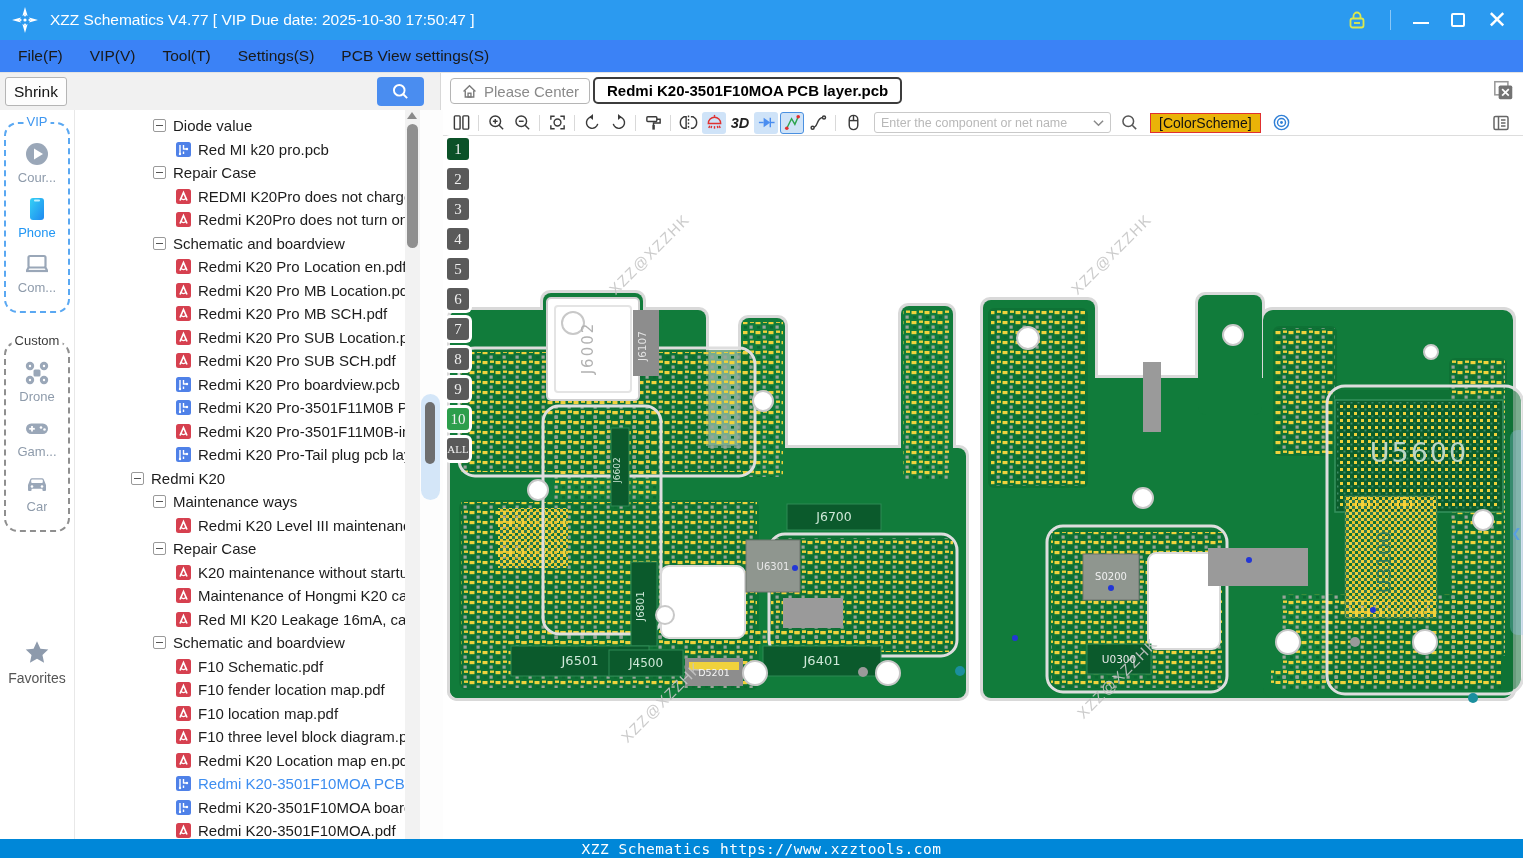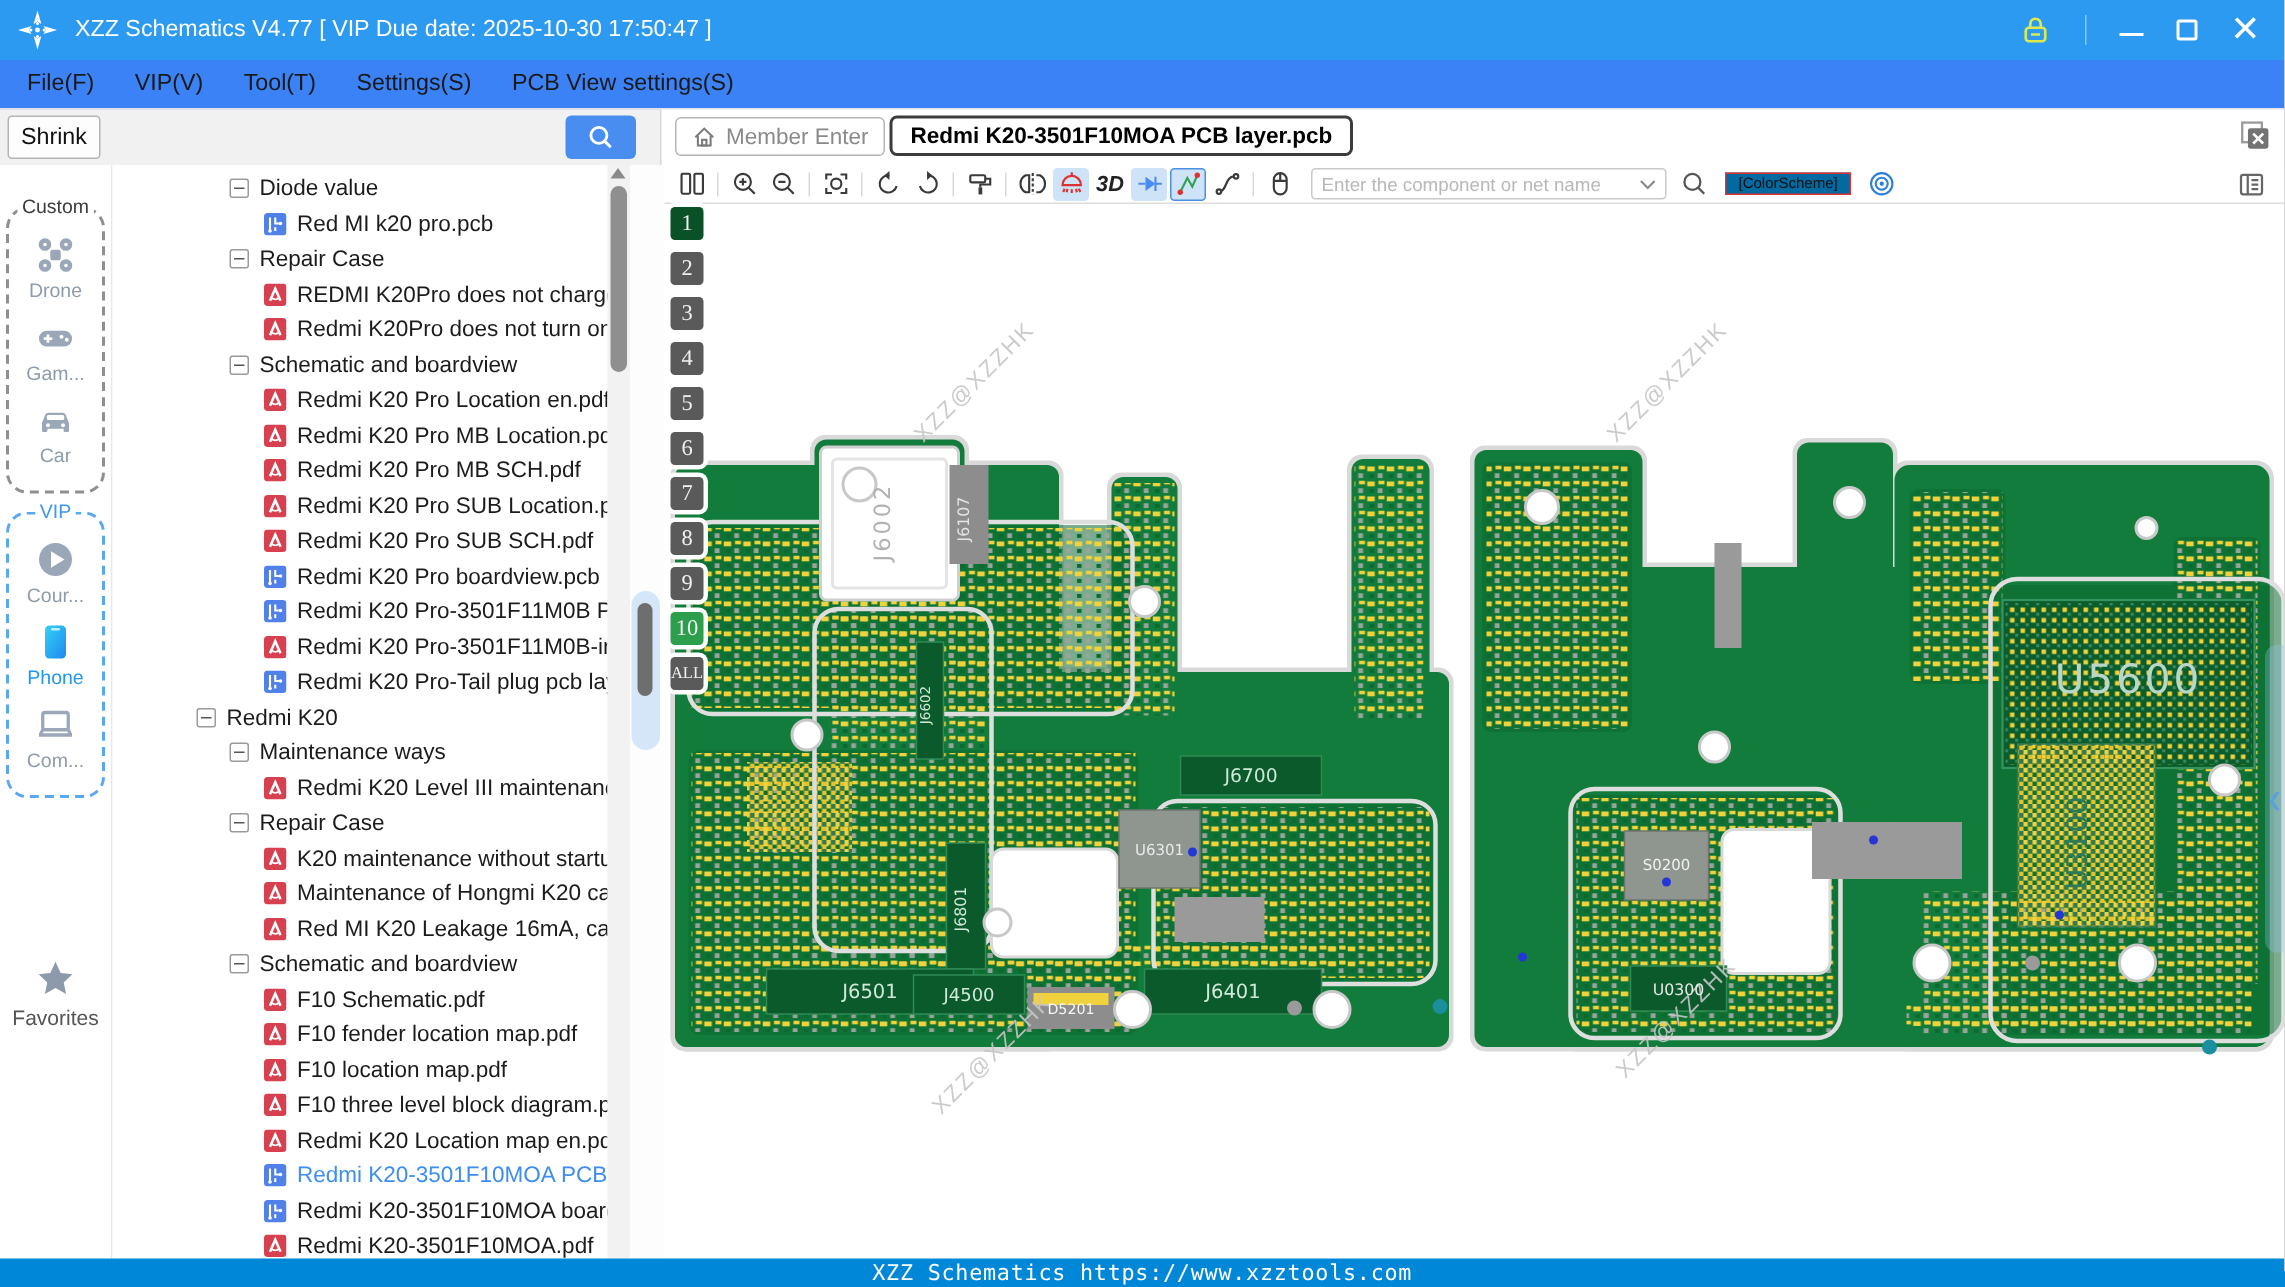--- a/index.html
+++ b/index.html
@@ -71,21 +71,21 @@
   .tbtn svg { width:19px; height:19px; }
   .tbtn svg * { stroke-width:1.5; }
   .tbtn.active { background:#cfe3f8; }
   .tbtn.boxed { border:1px solid #4a90e0; }
   .tb3d { font-size:14.5px; color:#222; font-weight:bold; padding:0 2px;font-style:italic; }
   .tsep { width:1px; height:16px; background:#d9d9d9; margin:0 4px; }
   #comp-combo { margin-left:8px; width:237px; height:21px; border:1px solid #c9c9c9; border-radius:3px; display:flex; align-items:center; padding:0 6px; background:#fff; }
   #comp-combo input { border:none; outline:none; flex:1; font-size:12.5px; color:#3b82f6; background:transparent; font-family:"Liberation Sans",sans-serif; }
   #comp-combo input::placeholder { color:#b8b8b8; }
   #comp-search-icon { margin-left:9px; width:19px; height:19px; cursor:pointer; }
-  #colorscheme-btn { margin-left:11px; border:1.5px solid #e03030; background:#0369a1; padding:1px 8px; font-size:10px; color:#111; cursor:pointer; font-family:"Liberation Sans",sans-serif; }
+  #colorscheme-btn { margin-left:11px; border:1.5px solid #e03030; background:#eab308; padding:1px 8px; font-size:14px; color:#111; cursor:pointer; font-family:"Liberation Sans",sans-serif; }
   #eye-icon { margin-left:11px; width:19px; height:19px; cursor:pointer; }
   #panel-toggle { position:absolute; right:12px; top:3px; width:20px; height:20px; cursor:pointer; }
 
   #layers { position:absolute; left:4px; top:28px; z-index:6; }
   .layer { width:22px; height:22px; margin-bottom:8px; border-radius:3px; background:#5a5a5a; color:#f0f0f0; font-family:"Liberation Serif",serif; font-size:15px; display:flex; align-items:center; justify-content:center; box-shadow:0 0 0 3px #fff; cursor:pointer; }
   .layer.dark { background:#0b5128; }
   .layer.green { background:#2d9e4c; }
   .layer.all { font-size:11px; letter-spacing:0; }
 
   #pcb-svg { position:absolute; left:0; top:0; z-index:1; }
@@ -152,36 +152,67 @@
           <line x1="12.9" y1="12.9" x2="17" y2="17" stroke="#fff" stroke-width="2"></line>
         </svg>
     </div>
     <div id="row2-right">
       <div id="member-center">
         <svg width="17" height="17" viewBox="0 0 20 20" fill="none" stroke="#7a7a7a" stroke-width="1.6">
             <path d="M3,10 L10,3.2 L17,10"></path>
             <path d="M5,8.8 V16.5 H15 V8.8"></path>
             <rect x="8.3" y="12" width="3.4" height="4.5"></rect>
           </svg>
-        <span>Member Enter</span>
+        <span>Please Center</span>
       </div>
       <div id="doc-tab">Redmi K20-3501F10MOA PCB layer.pcb</div>
       <div id="close-tabs">
         <svg viewBox="0 0 22 22" width="24" height="24">
             <rect x="3.5" y="2.5" width="12" height="12" fill="none" stroke="#999" stroke-width="1.4"></rect>
             <rect x="7" y="6" width="12.5" height="12.5" rx="1.5" fill="#737373"></rect>
             <line x1="10.2" y1="9.2" x2="16.3" y2="15.3" stroke="#fff" stroke-width="1.6"></line>
             <line x1="16.3" y1="9.2" x2="10.2" y2="15.3" stroke="#fff" stroke-width="1.6"></line>
           </svg>
       </div>
     </div>
   </div>
 
   <div id="sidebar">
     <div id="side-groups">
+        <div class="side-group vip">
+          <span class="sg-label">VIP</span>
+          <div class="sitem">
+            <span class="sico"><svg viewBox="0 0 28 28" width="28" height="28">
+                <circle cx="14" cy="14" r="11" fill="#9aa7b8"></circle>
+                <polygon points="11,8.5 20,14 11,19.5" fill="#fff"></polygon>
+              </svg></span>
+            <span class="slabel">Cour...</span>
+          </div>
+          <div class="sitem active">
+            <span class="sico"><svg viewBox="0 0 28 28" width="28" height="28">
+                <defs>
+                  <linearGradient id="pg" x1="0" y1="0" x2="1" y2="1">
+                    <stop offset="0" stop-color="#35d2f5"></stop>
+                    <stop offset="1" stop-color="#1e88f0"></stop>
+                  </linearGradient>
+                </defs>
+                <rect x="7" y="3" width="14" height="22" rx="3" fill="url(#pg)"></rect>
+                <rect x="11" y="4.6" width="6" height="1.8" rx="0.9" fill="#bdf0ff"></rect>
+              </svg></span>
+            <span class="slabel">Phone</span>
+          </div>
+          <div class="sitem">
+            <span class="sico"><svg viewBox="0 0 28 28" width="28" height="28" fill="none" stroke="#9aa7b8" stroke-width="2.2">
+                <rect x="5.5" y="6" width="17" height="11.5" rx="1.5"></rect>
+                <path d="M3,21 h22"></path>
+                <path d="M5.5,17.5 L4,20.5 M22.5,17.5 L24,20.5"></path>
+              </svg></span>
+            <span class="slabel">Com...</span>
+          </div>
+        </div>
         <div class="side-group custom">
           <span class="sg-label">Custom</span>
           <div class="sitem">
             <span class="sico"><svg viewBox="0 0 28 28" width="28" height="28" fill="#9aa7b8">
                 <circle cx="7" cy="7" r="4.2"></circle>
                 <circle cx="21" cy="7" r="4.2"></circle>
                 <circle cx="7" cy="21" r="4.2"></circle>
                 <circle cx="21" cy="21" r="4.2"></circle>
                 <rect x="10.5" y="10.5" width="7" height="7" rx="1.5"></rect>
                 <circle cx="7" cy="7" r="1.2" fill="#fff"></circle>
@@ -204,51 +235,20 @@
           <div class="sitem">
             <span class="sico"><svg viewBox="0 0 28 28" width="28" height="28">
                 <path d="M5,16 l2.2,-5.5 a2,2 0 0 1 1.9,-1.3 h9.8 a2,2 0 0 1 1.9,1.3 L23,16 v5 a1,1 0 0 1 -1,1 h-1.6 a1,1 0 0 1 -1,-1 v-1.2 H8.6 V21 a1,1 0 0 1 -1,1 H6 a1,1 0 0 1 -1,-1 z" fill="#9aa7b8"></path>
                 <rect x="8.2" y="10.6" width="11.6" height="3.4" rx="1" fill="#fff"></rect>
                 <circle cx="9" cy="17.5" r="1.3" fill="#fff"></circle>
                 <circle cx="19" cy="17.5" r="1.3" fill="#fff"></circle>
               </svg></span>
             <span class="slabel">Car</span>
           </div>
         </div>
-        <div class="side-group vip">
-          <span class="sg-label">VIP</span>
-          <div class="sitem">
-            <span class="sico"><svg viewBox="0 0 28 28" width="28" height="28">
-                <circle cx="14" cy="14" r="11" fill="#9aa7b8"></circle>
-                <polygon points="11,8.5 20,14 11,19.5" fill="#fff"></polygon>
-              </svg></span>
-            <span class="slabel">Cour...</span>
-          </div>
-          <div class="sitem active">
-            <span class="sico"><svg viewBox="0 0 28 28" width="28" height="28">
-                <defs>
-                  <linearGradient id="pg" x1="0" y1="0" x2="1" y2="1">
-                    <stop offset="0" stop-color="#35d2f5"></stop>
-                    <stop offset="1" stop-color="#1e88f0"></stop>
-                  </linearGradient>
-                </defs>
-                <rect x="7" y="3" width="14" height="22" rx="3" fill="url(#pg)"></rect>
-                <rect x="11" y="4.6" width="6" height="1.8" rx="0.9" fill="#bdf0ff"></rect>
-              </svg></span>
-            <span class="slabel">Phone</span>
-          </div>
-          <div class="sitem">
-            <span class="sico"><svg viewBox="0 0 28 28" width="28" height="28" fill="none" stroke="#9aa7b8" stroke-width="2.2">
-                <rect x="5.5" y="6" width="17" height="11.5" rx="1.5"></rect>
-                <path d="M3,21 h22"></path>
-                <path d="M5.5,17.5 L4,20.5 M22.5,17.5 L24,20.5"></path>
-              </svg></span>
-            <span class="slabel">Com...</span>
-          </div>
-        </div>
       </div>
     <div id="favorites">
       <svg width="30" height="30" viewBox="0 0 28 28">
           <path d="M14,3 l3.2,7 7.3,0.8 -5.4,5 1.5,7.2 -6.6,-3.7 -6.6,3.7 1.5,-7.2 -5.4,-5 7.3,-0.8 z" fill="#8d9aac"></path>
         </svg>
       <span class="slabel">Favorites</span>
     </div>
   </div>
 
   <div id="tree">

